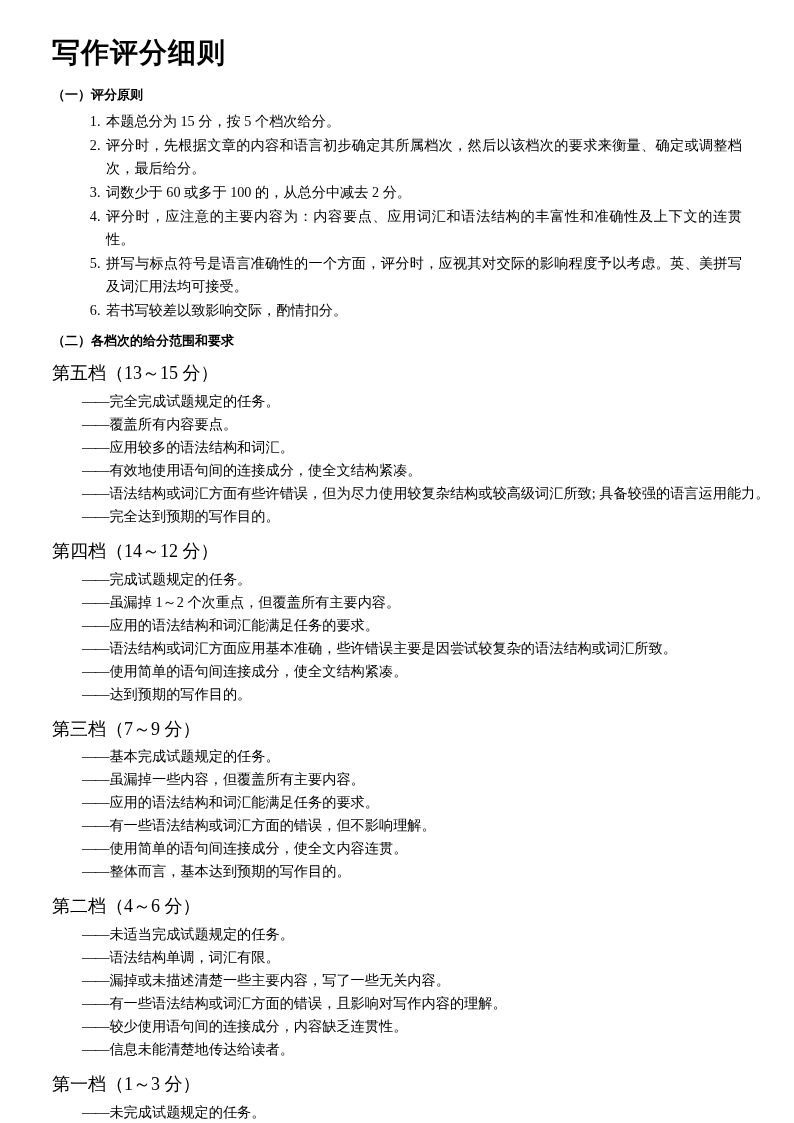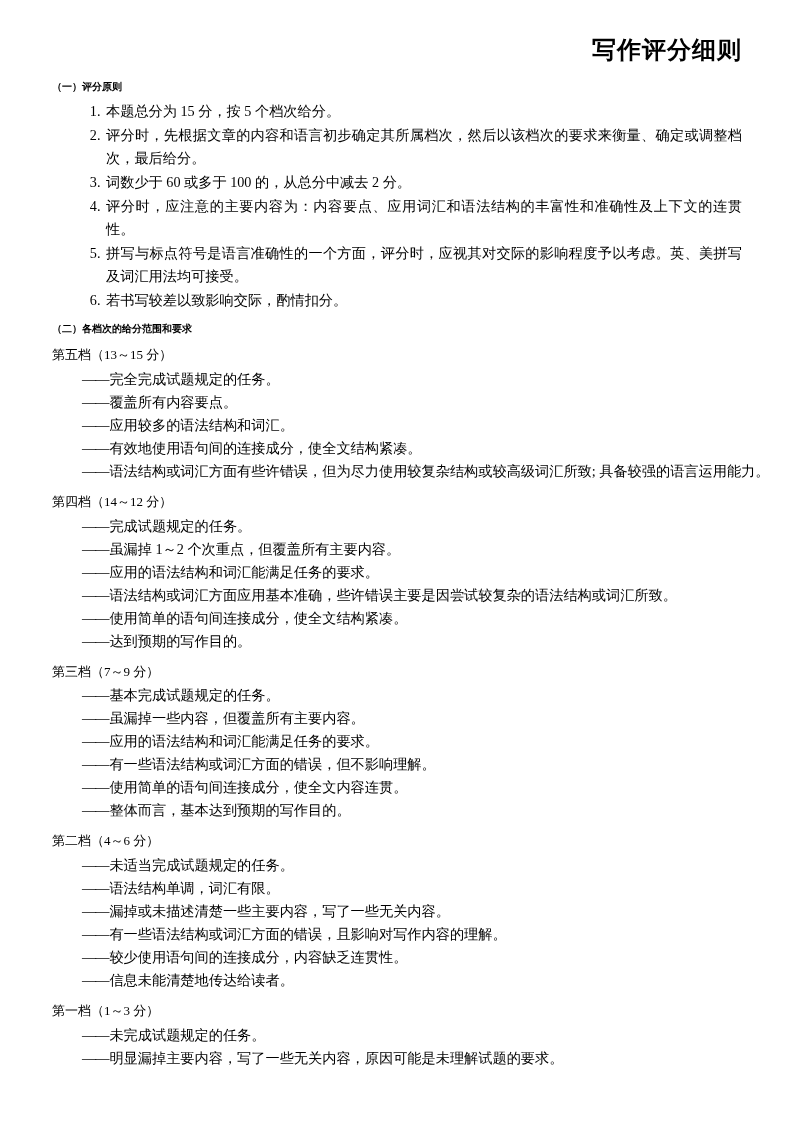--- a/index.html
+++ b/index.html
@@ -14,55 +14,55 @@
     color: #000000;
   }
   .page {
     width: 794px;
     min-height: 1123px;
     box-sizing: border-box;
     padding: 26px 52px 30px 52px;
     position: relative;
   }
   .doc-title {
-    text-align: right;
-    font-size: 24px;
+    text-align: left;
+    font-size: 28px;
     font-weight: bold;
     letter-spacing: 1px;
     margin: 8px 0 14px 0;
     font-family: "DejaVu Serif", "Liberation Serif", serif;
   }
   .section-head {
     font-size: 14.5px;
     font-weight: bold;
     margin: 8px 0 6px 0;
     font-family: "DejaVu Serif", "Liberation Serif", serif;
   }
   .sub-head {
-    font-size: 10px;
+    font-size: 13px;
     font-weight: bold;
     margin: 10px 0 6px 0;
     font-family: Liberation Serif, serif;
   }
   ol.principles {
     margin: 2px 0 6px 0;
     padding-left: 52px;
     font-size: 14.2px;
     line-height: 1.62;
   }
   ol.principles > li {
     margin-bottom: 1px;
     padding-left: 2px;
     text-align: justify;
   }
   .band {
     margin: 9px 0 0 0;
   }
   .band-title {
-    font-size: 13px;
+    font-size: 18px;
     margin: 0 0 2px 0;
     line-height: 1.6;
   }
   .band-lines {
     list-style: none;
     margin: 0;
     padding: 0 0 0 30px;
   }
   .band-lines li {
     font-size: 14.2px;
@@ -96,20 +96,21 @@
   <div class="sub-head">（二）各档次的给分范围和要求</div>
 
   <div class="band">
     <div class="band-title">第五档（13～15 分）</div>
     <ul class="band-lines">
       <li><span class="dash">——</span><span>完全完成试题规定的任务。</span></li>
       <li><span class="dash">——</span><span>覆盖所有内容要点。</span></li>
       <li><span class="dash">——</span><span>应用较多的语法结构和词汇。</span></li>
       <li><span class="dash">——</span><span>有效地使用语句间的连接成分，使全文结构紧凑。</span></li>
       <li><span class="dash">——</span><span>语法结构或词汇方面有些许错误，但为尽力使用较复杂结构或较高级词汇所致; 具备较强的语言运用能力。</span></li>
+      <li><span class="dash">——</span><span>完全达到预期的写作目的。</span></li>
     </ul>
   </div>
 
   <div class="band">
     <div class="band-title">第四档（14～12 分）</div>
     <ul class="band-lines">
       <li><span class="dash">——</span><span>完成试题规定的任务。</span></li>
       <li><span class="dash">——</span><span>虽漏掉 1～2 个次重点，但覆盖所有主要内容。</span></li>
       <li><span class="dash">——</span><span>应用的语法结构和词汇能满足任务的要求。</span></li>
       <li><span class="dash">——</span><span>语法结构或词汇方面应用基本准确，些许错误主要是因尝试较复杂的语法结构或词汇所致。</span></li>

